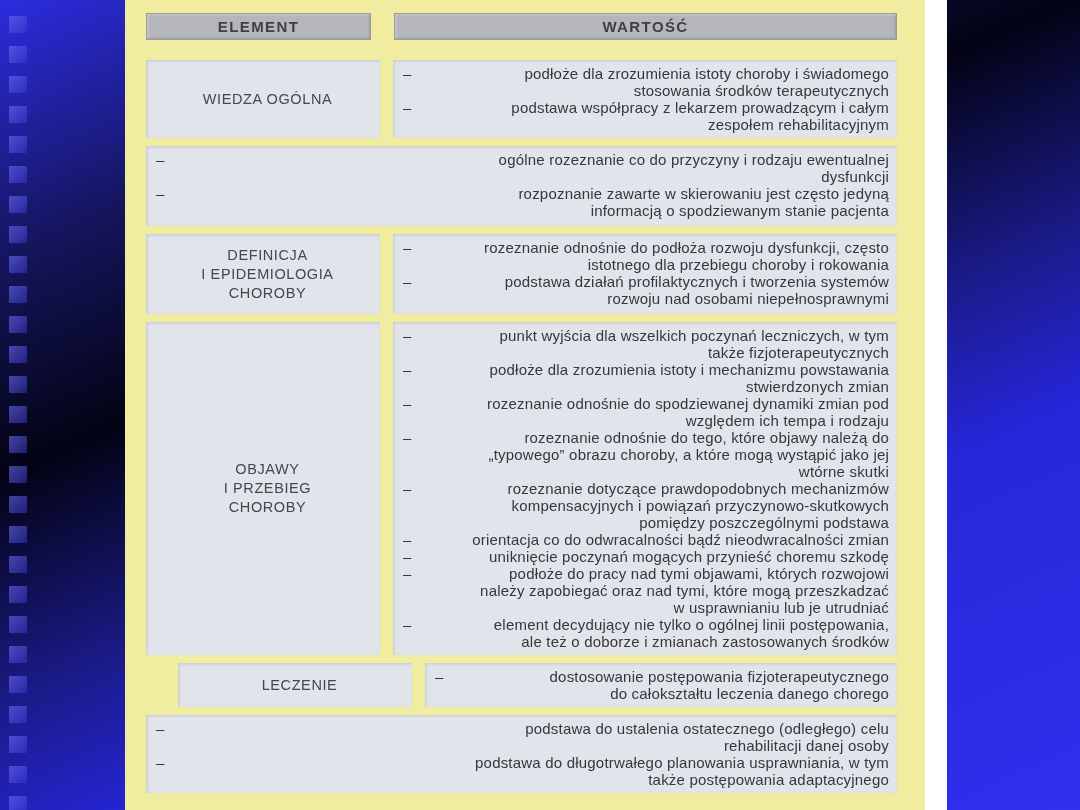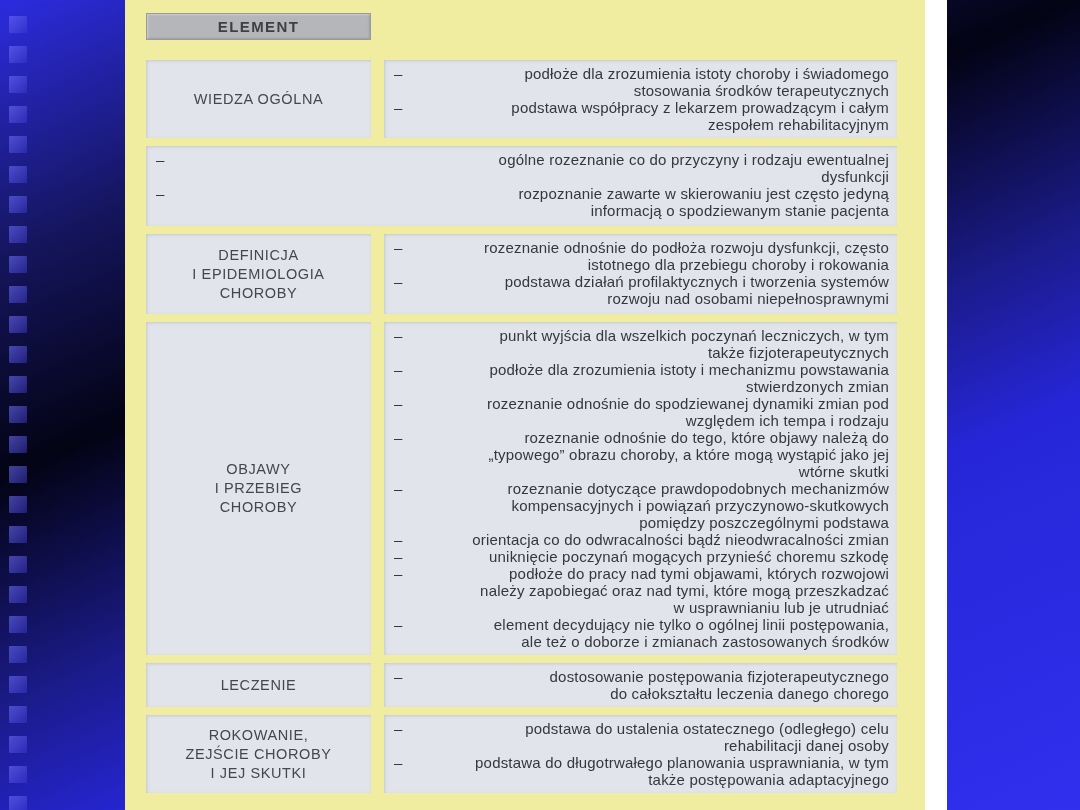--- a/index.html
+++ b/index.html
@@ -64,40 +64,41 @@
   .label-cell {
     width: 225px; flex: none;
     background: var(--cell-gray, #e1e4ea);
     display: flex; align-items: center; justify-content: center;
     text-align: center;
     font-size: 14.5px; line-height: 19px;
     letter-spacing: 0.6px;
     color: #45474d;
     white-space: pre-line;
     box-shadow: inset 1px 1px 3px rgba(130,135,150,0.30);
+    padding-left: 9px;
   }
   .value-cell {
     flex: 1;
     background: var(--cell-gray, #e1e4ea);
     box-sizing: border-box;
     padding: 5px 8px 5px 10px;
     font-size: 15px; line-height: 17px;
     letter-spacing: 0.2px;
     box-shadow: inset 1px 1px 3px rgba(130,135,150,0.30);
   }
   .bullet { display: flex; }
   .dash { width: 16px; flex: none; }
   .btext { flex: 1; white-space: pre-line; text-align: right; }
 
   
   .row:nth-child(1) { min-height: 78px; }
   .row:nth-child(2) { min-height: 80px; }
   .row:nth-child(3) { min-height: 80px; }
   .row:nth-child(4) { min-height: 330px; }
-  .row:nth-child(5) { min-height: 44px; }
+  .row:nth-child(5) { min-height: 44px; margin-left: 32px; }
   .row:nth-child(6) { min-height: 78px; }
 </style>
 </head>
 <body>
 
 <div class="square-strip">
     <div class="deco-square" style="top: 16px;"></div>
     <div class="deco-square" style="top: 46px;"></div>
     <div class="deco-square" style="top: 76px;"></div>
     <div class="deco-square" style="top: 106px;"></div>
@@ -122,20 +123,21 @@
     <div class="deco-square" style="top: 676px;"></div>
     <div class="deco-square" style="top: 706px;"></div>
     <div class="deco-square" style="top: 736px;"></div>
     <div class="deco-square" style="top: 766px;"></div>
     <div class="deco-square" style="top: 796px;"></div>
   </div>
 
 <div class="scan">
   <div class="hdr-row">
     <div class="hdr-box left">ELEMENT</div>
+    <div class="hdr-box right">WARTOŚĆ</div>
   </div>
   <div class="rows">
   <div class="row">
     <div class="label-cell">WIEDZA OGÓLNA</div>
     <div class="value-cell">
   <div class="bullet">
     <span class="dash">–</span>
     <span class="btext">podłoże dla zrozumienia istoty choroby i świadomego
 stosowania środków terapeutycznych</span>
   </div>
@@ -250,23 +252,20 @@
     <div class="value-cell">
   <div class="bullet">
     <span class="dash">–</span>
     <span class="btext">dostosowanie postępowania fizjoterapeutycznego
 do całokształtu leczenia danego chorego</span>
   </div>
 </div>
   </div>
 
   <div class="row">
-    <div class="label-cell">ROKOWANIE,
-ZEJŚCIE CHOROBY
-I JEJ SKUTKI</div>
     <div class="value-cell">
   <div class="bullet">
     <span class="dash">–</span>
     <span class="btext">podstawa do ustalenia ostatecznego (odległego) celu
 rehabilitacji danej osoby</span>
   </div>
 
   <div class="bullet">
     <span class="dash">–</span>
     <span class="btext">podstawa do długotrwałego planowania usprawniania, w tym

